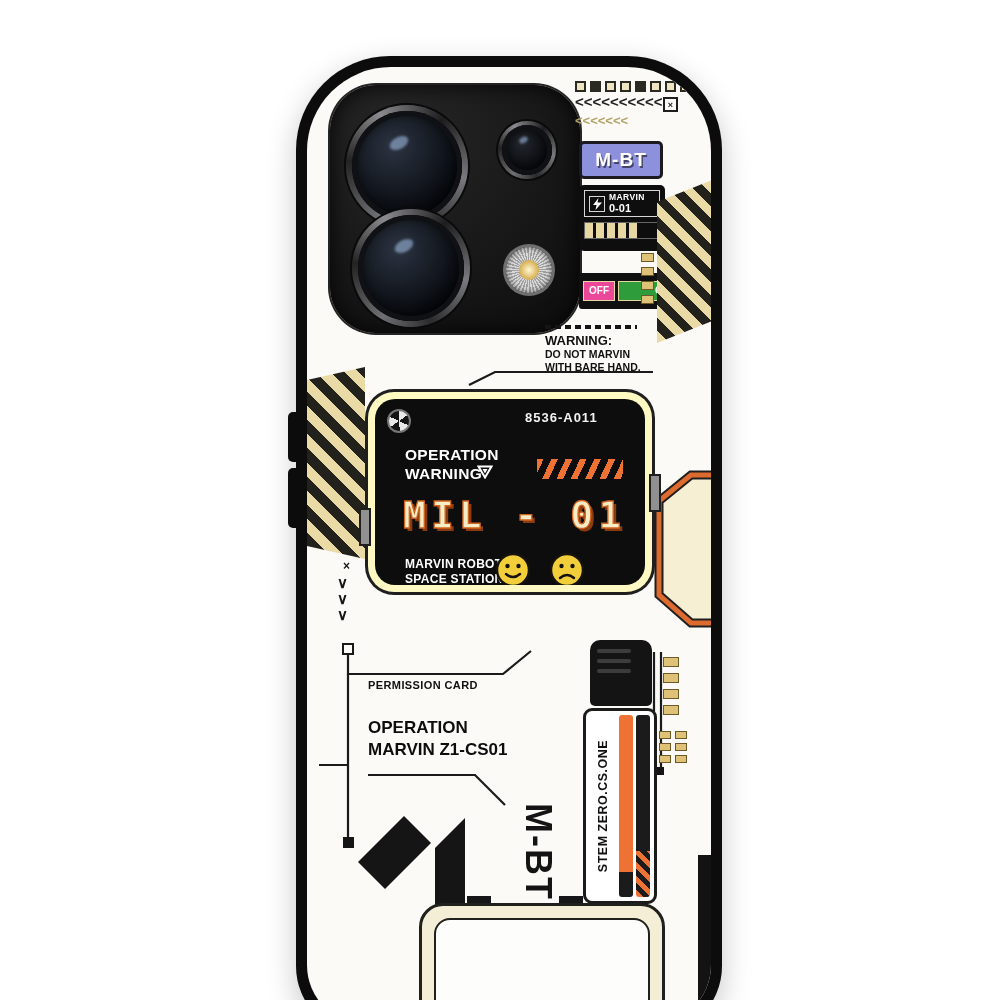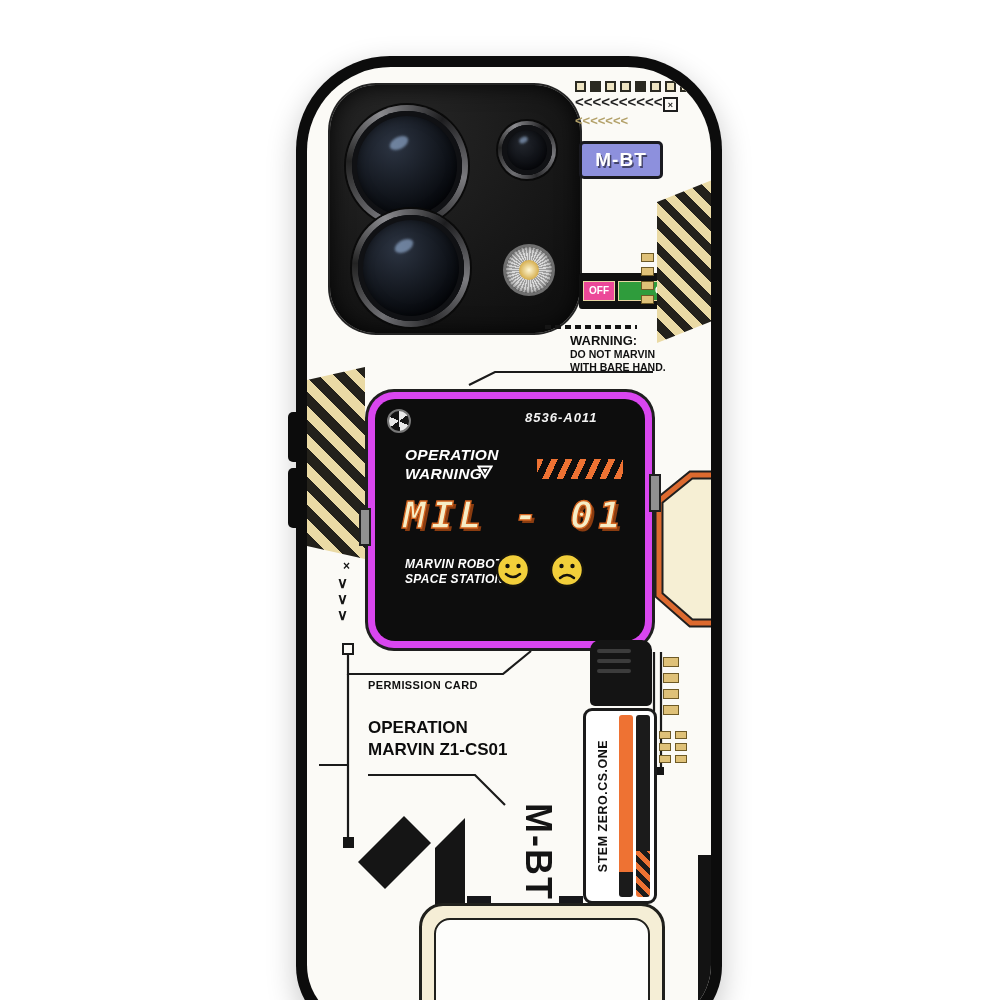--- a/index.html
+++ b/index.html
@@ -81,27 +81,27 @@
   .padsA { left:334px; top:186px; display:flex; flex-direction:column; gap:5px; }
   .padsA .pad { width:13px; height:9px; background:#dfc178; border:1.5px solid #6e5a26; }
   .padsB { left:356px; top:590px; display:flex; flex-direction:column; gap:6px; }
   .padsB .pad { width:16px; height:10px; background:#dfc178; border:1.5px solid #6e5a26; }
   .padsC { left:352px; top:664px; display:grid; grid-template-columns:12px 12px; gap:4px; }
   .padsC .pad { width:12px; height:8px; background:#dfc178; border:1.5px solid #6e5a26; }
 
   
   .dashes { left:238px; top:258px; width:92px; height:4px;
             background:repeating-linear-gradient(90deg, #151515 0 6px, transparent 6px 10px); }
-  .warn { left:238px; top:266px; color:#101010;margin-left:25px; }
+  .warn { left:238px; top:266px; color:#101010; }
   .warn-title { font-size:13px; font-weight:900; }
   .warn-line { font-size:10.5px; font-weight:800; line-height:13px; }
 
   
-  .card { left:61px; top:325px; width:284px; height:256px; background:#d946ef;
-          border-radius:26px; box-shadow:0 0 0 3px #1f1f1f;font-style:italic; }
+  .card { left:61px; top:325px; width:284px; height:200px; background:#fef9c3;
+          border-radius:26px; box-shadow:0 0 0 3px #1f1f1f; }
   .card-tab { position:absolute; background:#909090; box-shadow:0 0 0 2px #1f1f1f; width:8px; height:34px; }
   .card-tab.l { left:-7px; top:118px; } .card-tab.r { right:-7px; top:84px; }
   .card-inner { position:absolute; inset:7px; background:#0d0d0d; border-radius:20px; overflow:hidden; }
   .fan { left:12px; top:10px; width:24px; height:24px; border-radius:50%; border:2px solid #777;
          background:conic-gradient(#e8e8e8 0 55deg,#141414 55deg 115deg,#e8e8e8 115deg 175deg,#141414 175deg 235deg,#e8e8e8 235deg 295deg,#141414 295deg 360deg); }
   .serial { left:150px; top:11px; font-size:13px; font-weight:800; color:#f2f2f2; letter-spacing:1px; }
   .os-title { left:30px; top:46px; color:#fff; font-size:15.5px; font-weight:900; line-height:19px; letter-spacing:.3px; }
   .tri { left:102px; top:66px; }
   .card-stripes { left:162px; top:60px; width:86px; height:20px;
                   background:repeating-linear-gradient(115deg, #ee7233 0 6px, transparent 6px 13px); }
@@ -205,20 +205,34 @@
         <div class="sq"></div>
         <div class="sq"></div>
         <div class="sq"></div>
       </div>
       <div class="abs chev1">&lt;&lt;&lt;&lt;&lt;&lt;&lt;&lt;&lt;&lt;</div>
       <div class="abs crossbox">×</div>
       <div class="abs chev2">&lt;&lt;&lt;&lt;&lt;&lt;&lt;</div>
 
       <div class="abs mbt">M-BT</div>
 
+      <div class="abs batmod">
+        <div class="badge-row">
+          <span class="bolt-box">
+            <svg width="9" height="12" viewBox="0 0 9 12">
+                <path d="M5.5,0 L0,7 H3.5 L2.5,12 L9,4.5 H4.5 Z" fill="#fff"></path>
+              </svg>
+          </span>
+          <span>
+            <div class="badge-title">MARVIN</div>
+            <div class="badge-code">0-01</div>
+          </span>
+        </div>
+        <div class="battbar"></div>
+      </div>
 
       <div class="abs switches">
         <span class="sw sw-off">OFF</span>
         <span class="sw sw-on">ON</span>
         <span class="vent"></span>
       </div>
 
       <div class="abs hz-right"></div>
       <div class="abs hz-left"></div>
 

